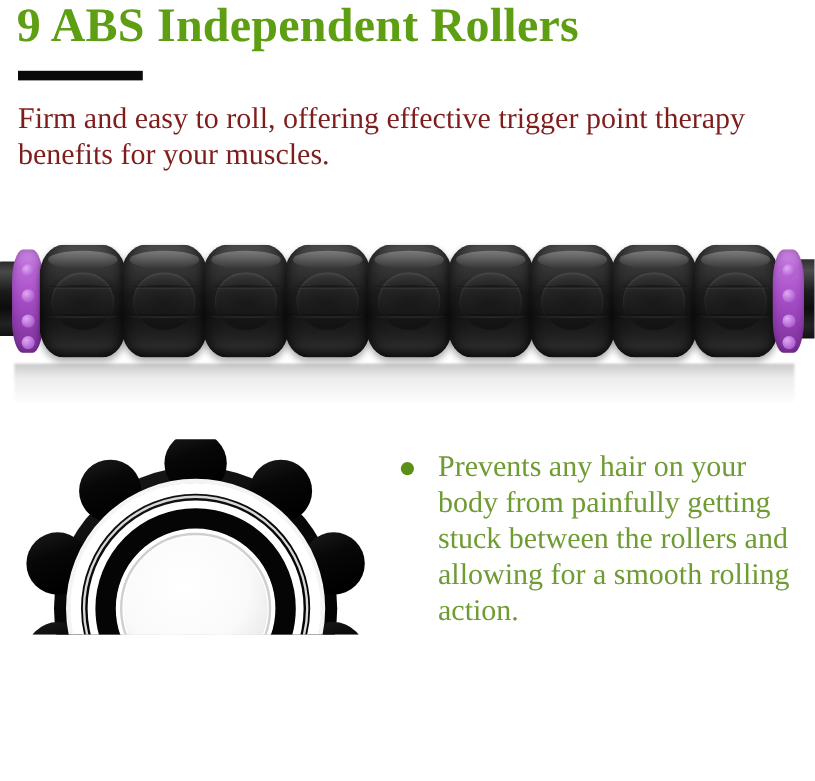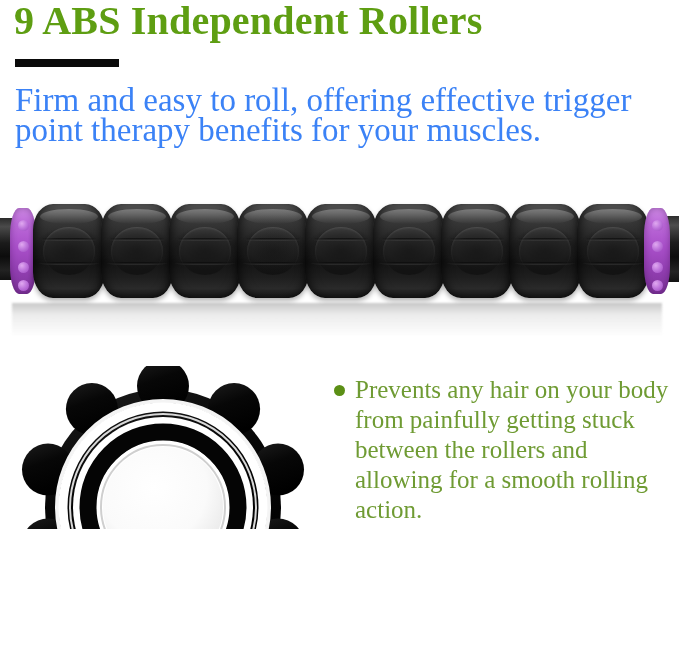--- a/index.html
+++ b/index.html
@@ -41,23 +41,23 @@
     height: 8px;
     background: #0a0a0a;
   }
   .subhead {
     position: absolute;
     left: 15px;
     top: 85px;
     width: 650px;
     font-family: "Liberation Serif", "DejaVu Serif", serif;
     font-weight: normal;
-    font-size: 33px;
+    font-size: 25px;
     line-height: 30px;
-    color: #3b82f6;
+    color: #7f1d1d;
   }
 
   
   .roller-stage {
     position: absolute;
     left: 0px;
     top: 186px;
     width: 679px;
     height: 150px;
     overflow: hidden;
@@ -203,21 +203,21 @@
   .bullet-dot {
     position: absolute;
     left: 5px;
     top: 10px;
     width: 11px;
     height: 11px;
     border-radius: 50%;
     background: #5b8f15;
   }
   .bullet-text {
-    margin-left: 26px;
+    margin-left: 36px;
     font-family: "Liberation Serif", "DejaVu Serif", serif;
     font-size: 25px;
     line-height: 30px;
     color: #6f9b33;
   }
 </style>
 </head>
 <body>
 
 <div id="page">

